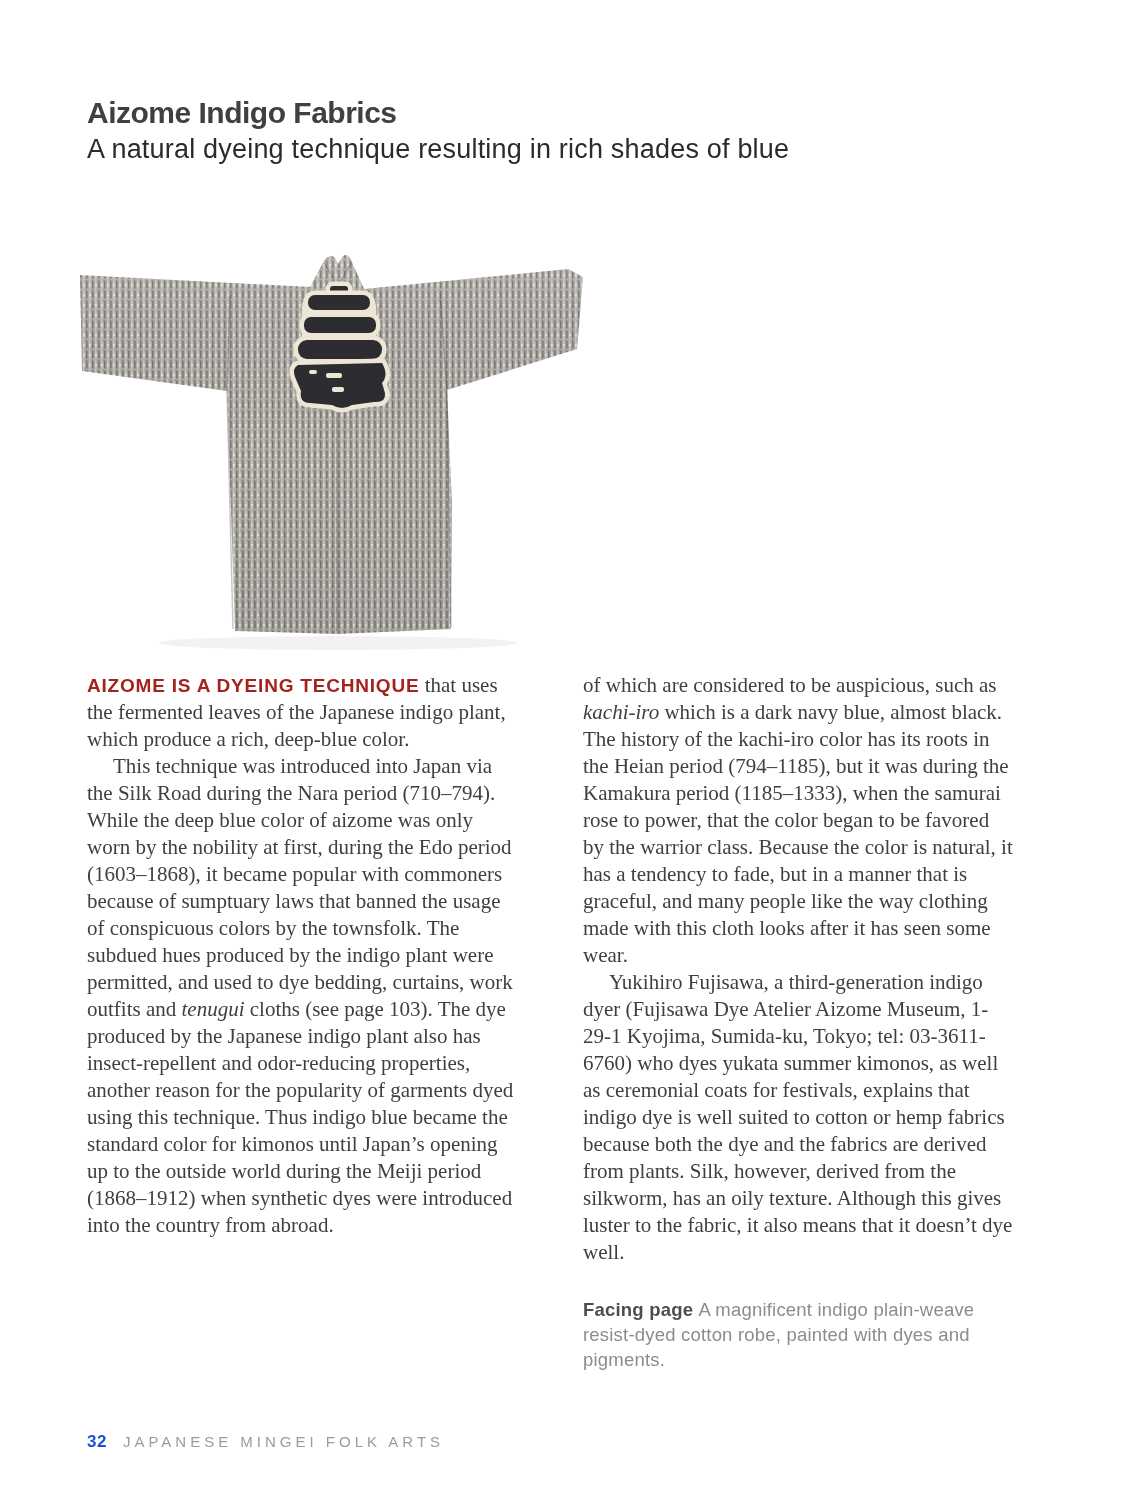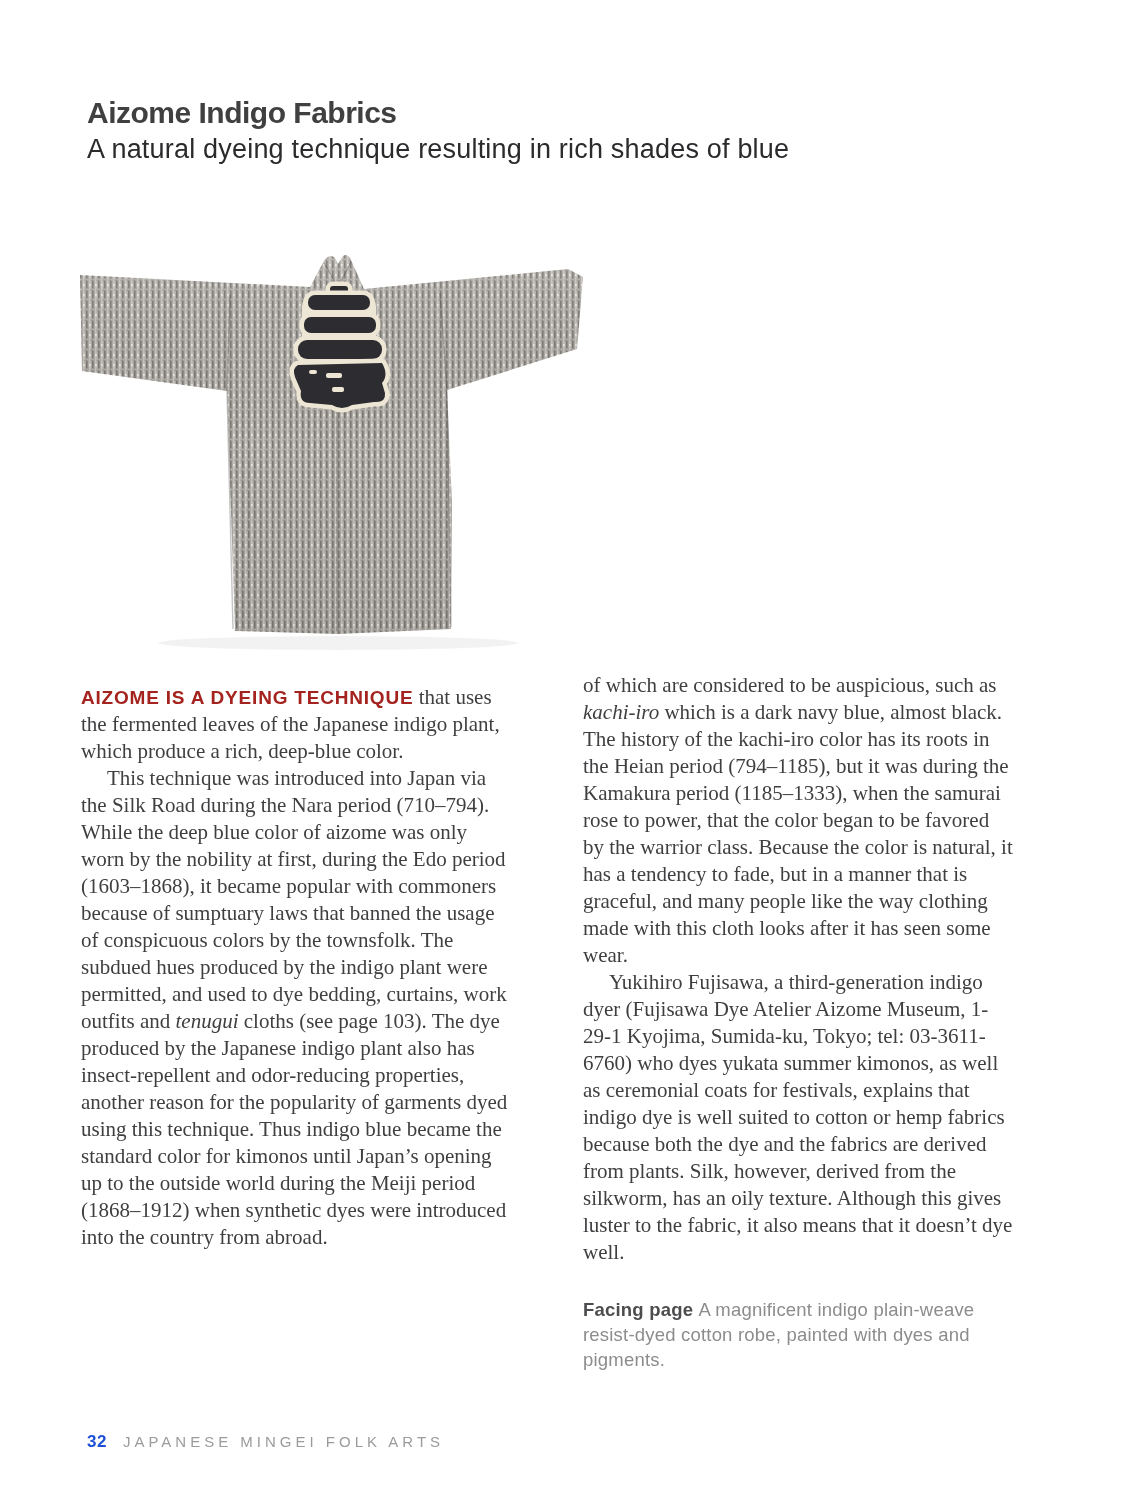--- a/index.html
+++ b/index.html
@@ -27,21 +27,21 @@
     position:absolute;left:80px;top:253px;
     width:508px;height:398px;
   }
   
   .col{
     position:absolute;top:672px;width:432px;
     font-family:"Liberation Serif", serif;
     font-size:21px;line-height:27px;color:#3f3f41;
     text-align:left;
   }
-  #col-1{left:81px;margin-top:12px;}
+  #col-1{left:87px;}
   #col-2{left:583px;}
   .body-p{margin:0;}
   .body-p.indent{text-indent:26px;}
   .lead-in{
     font-family:"Liberation Sans", sans-serif;
     font-weight:700;font-size:19px;letter-spacing:0.8px;
     color:#a5231e;
   }
   .body-p em{font-style:italic;}
   

